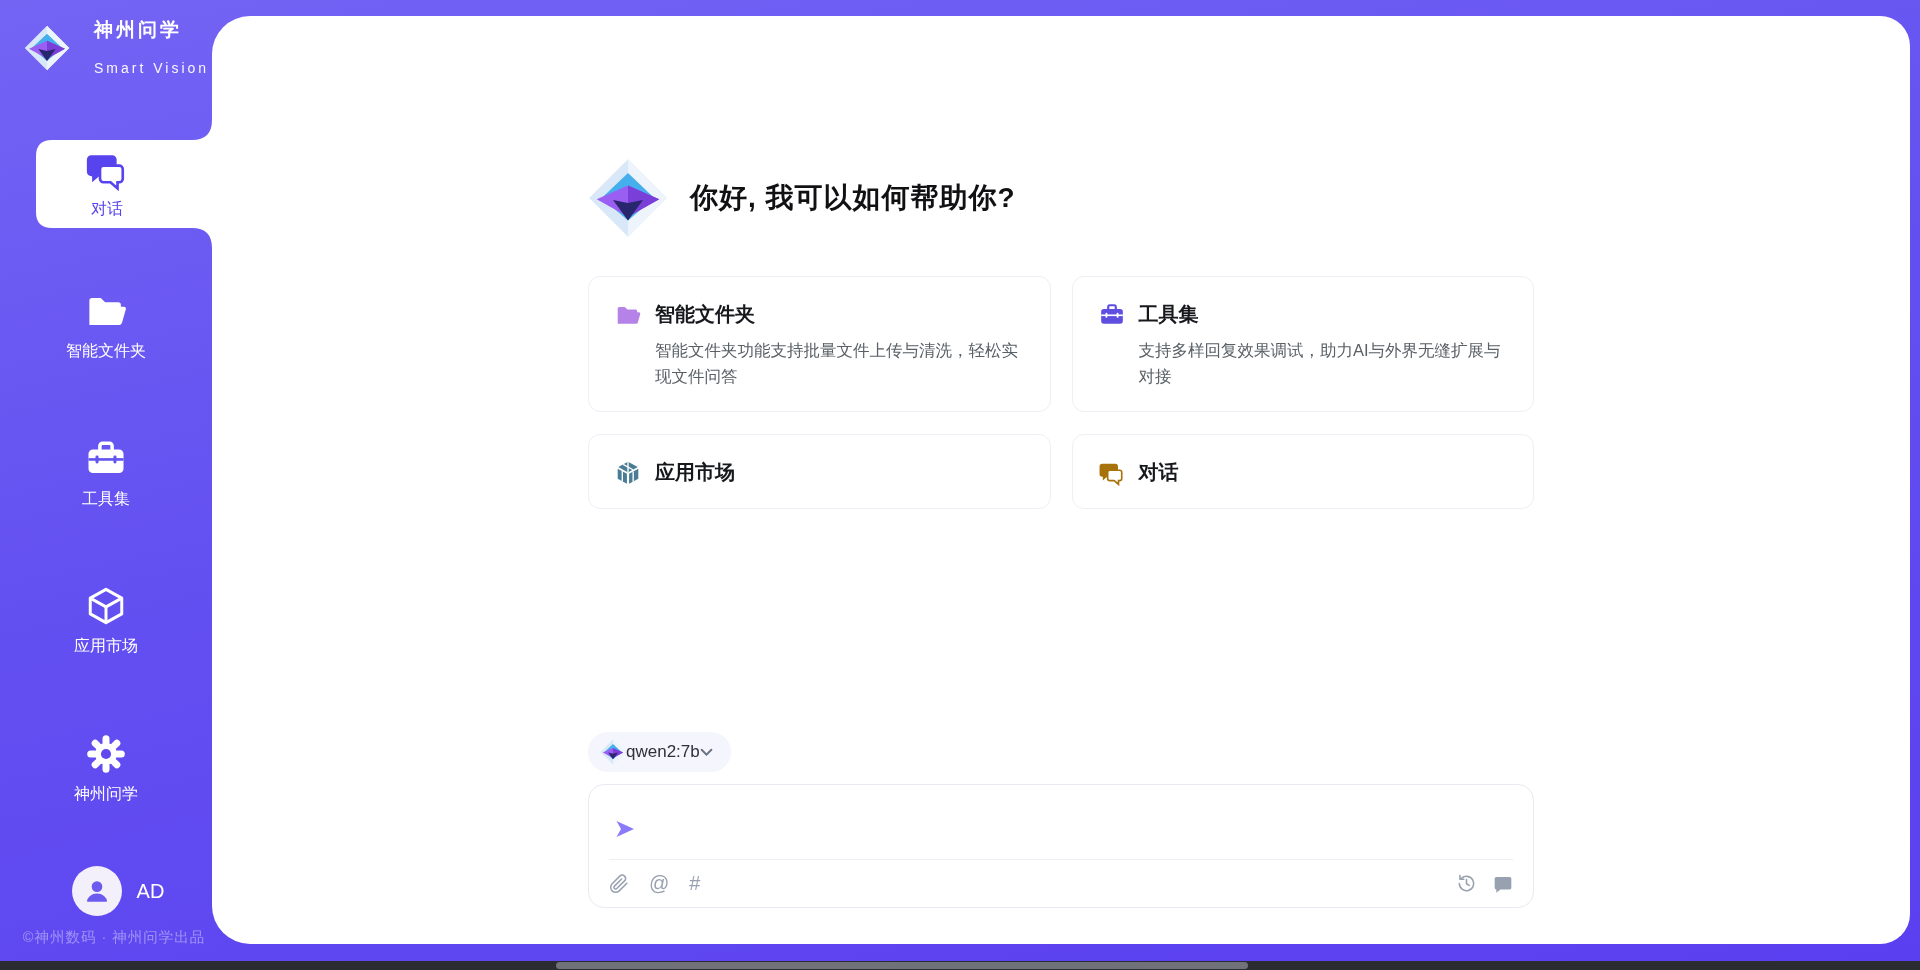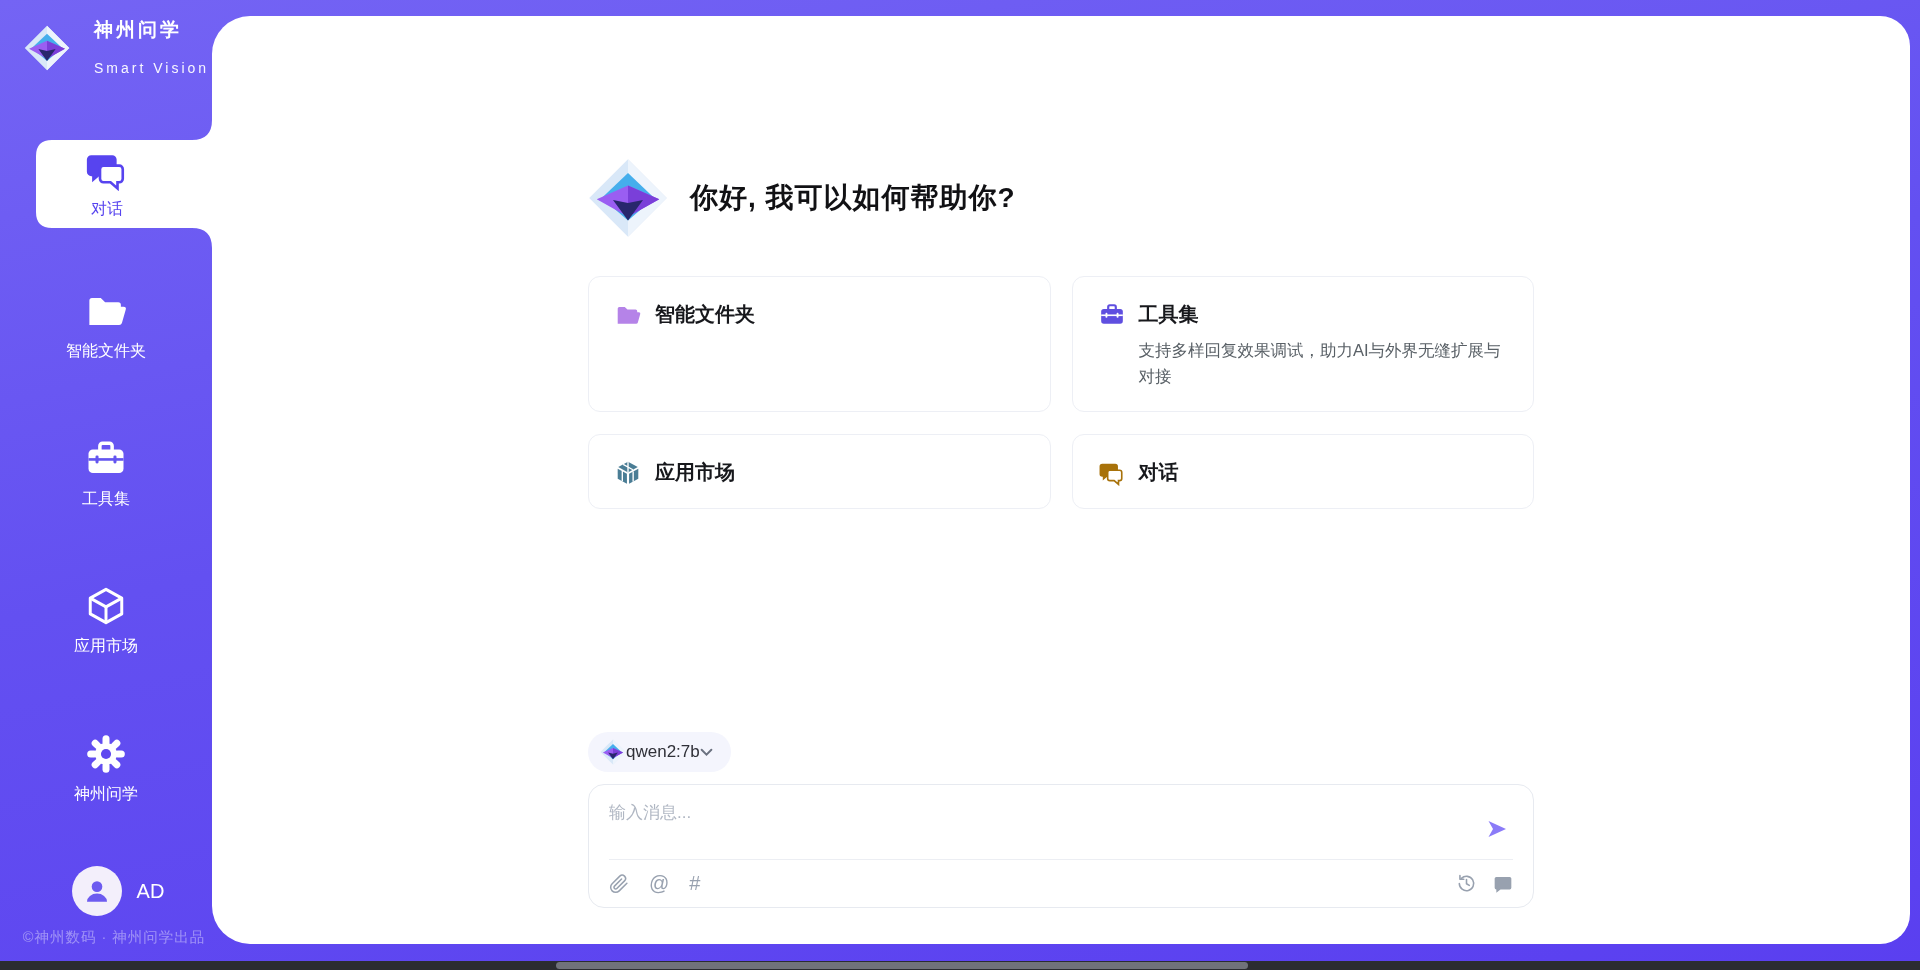--- a/index.html
+++ b/index.html
@@ -187,20 +187,21 @@
 
     <div class="cards-grid">
 
       <div class="card">
         <div class="card-head">
           <svg width="26" height="26" viewBox="0 0 48 48">
             <path d="M5,40 L5,12 Q5,9 8,9 L18,9 L23,14 L38,14 Q41,14 41,17 L41,19 L44,19 Q47.5,19 46.6,22.2 L42.2,37.8 Q41.5,40 39,40 Z" fill="#b583e8"></path>
           </svg>
           <div class="card-title">智能文件夹</div>
         </div>
+        <div class="card-desc">智能文件夹功能支持批量文件上传与清洗，轻松实现文件问答</div>
       </div>
 
       <div class="card">
         <div class="card-head">
           <svg width="26" height="26" viewBox="0 0 48 48">
             <rect x="17" y="6" width="14" height="10" rx="3" fill="none" stroke="#5f4fe0" stroke-width="4"></rect>
             <rect x="4" y="13" width="40" height="27" rx="5" fill="#5f4fe0"></rect>
             <rect x="4" y="23" width="40" height="3" fill="#ffffff"></rect>
             <rect x="12" y="20" width="3.5" height="9" rx="1.5" fill="#ffffff"></rect>
             <rect x="32.5" y="20" width="3.5" height="9" rx="1.5" fill="#ffffff"></rect>
@@ -242,21 +243,20 @@
             <use href="#gem"></use>
           </svg>
         <span class="model-name">qwen2:7b</span>
         <svg width="13" height="9" viewBox="0 0 12 8" fill="none" stroke="#6b7280" stroke-width="1.8" stroke-linecap="round">
           <path d="M1.5 1.5 L6 6 L10.5 1.5"></path>
         </svg>
       </div>
 
       <div class="input-card">
         <div class="input-top">
-          <textarea class="msg-input" placeholder="输入消息..." style=""></textarea>
           <button class="send-btn">
             <svg width="24" height="24" viewBox="0 0 24 24" fill="#8b7bf8">
               <path d="M3.5 4 L21 12 L3.5 20 L8 12 Z"></path>
             </svg>
           </button>
         </div>
         <div class="input-divider"></div>
         <div class="input-toolbar">
           <button class="tool-icon">
             <svg width="20" height="20" viewBox="0 0 24 24" fill="none" stroke="#98a1af" stroke-width="1.8" stroke-linecap="round" stroke-linejoin="round">

